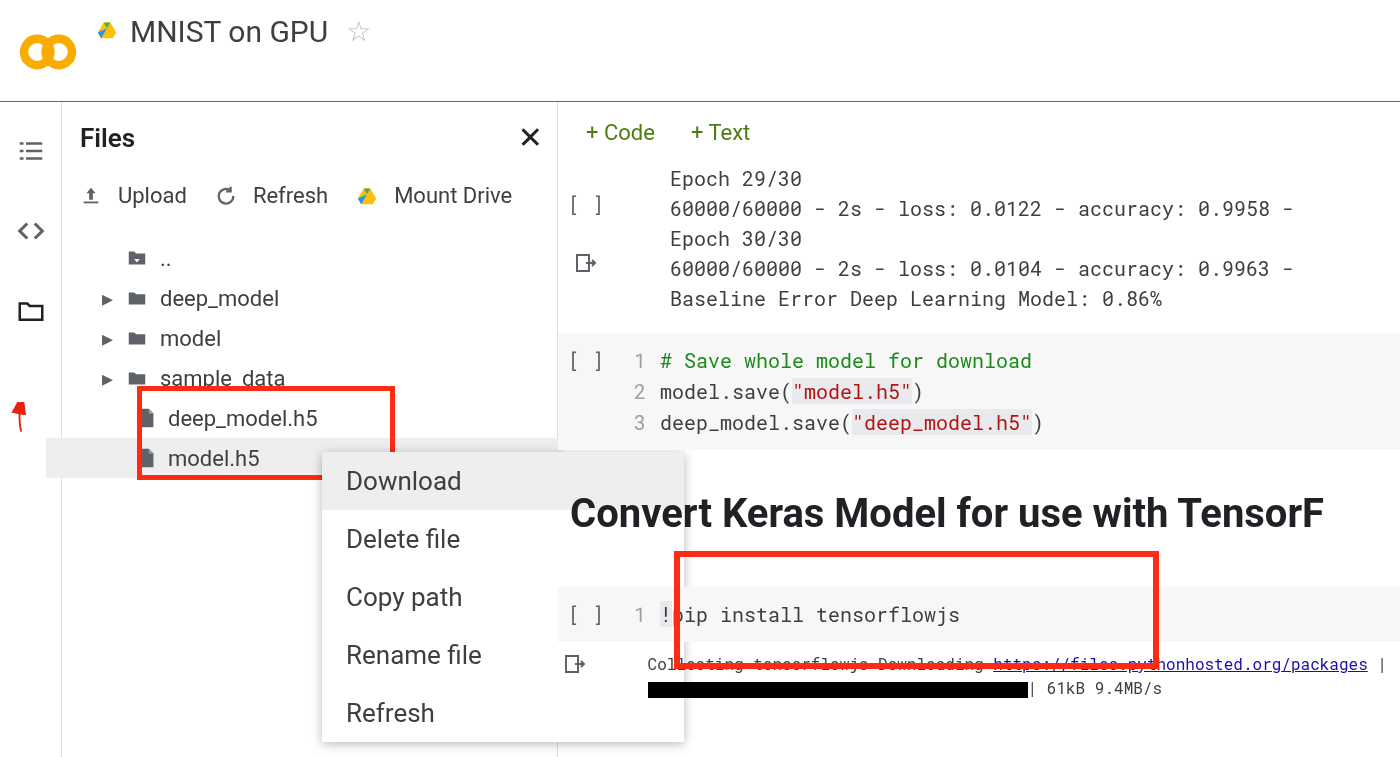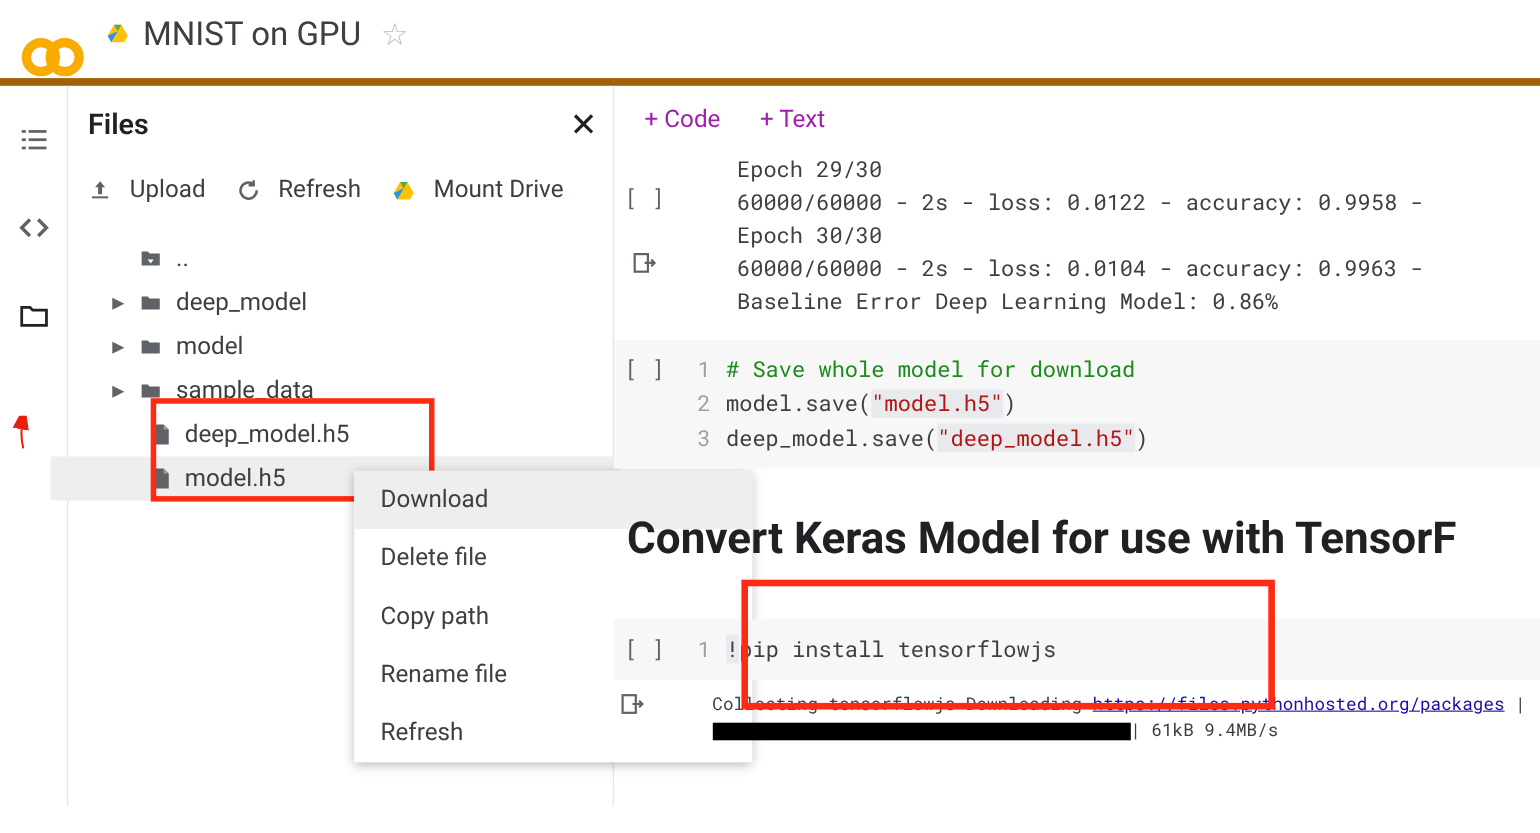--- a/index.html
+++ b/index.html
@@ -1,17 +1,17 @@
 <!DOCTYPE html>
 <html><head>
 <meta charset="utf-8">
 <style>
   * { box-sizing: border-box; margin: 0; padding: 0; }
   html, body { font-family: "Google Sans", Roboto, Arial, sans-serif; color:#3c4043; font-size:16px; background:#fff; width:1400px; height:757px; overflow:hidden;}
-  .header { display:flex; align-items:flex-start; padding:8px 12px 0 12px; border-bottom:7px solid #a16207; height:78px;}
+  .header { display:flex; align-items:flex-start; padding:8px 12px 0 12px; border-bottom:1px solid #a16207; height:102px;}
   .logo { width:60px; height:60px; margin:14px 18px 0 6px; }
   .title-area { flex:1; }
   .title-row { display:flex; align-items:center; gap:12px; padding-top:6px;}
   .notebook-title { font-size:30px; color:#3c4043; font-weight:400;}
   .star { color:#bdbdbd; font-size:28px; margin-left:6px;}
   .menubar { display:flex; gap:30px; font-size:22px; padding:20px 0 10px 2px;}
   .menubar span { cursor:pointer; }
   .saved { text-decoration:underline; color:#5f6368; }
   .body { display:flex; height:calc(757px - 102px); }
   .rail { width:62px; border-right:1px solid #e0e0e0; display:flex; flex-direction:column; align-items:center; gap:46px; padding-top:34px; position:relative;}
@@ -24,25 +24,25 @@
   .panel-actions { display:flex; gap:28px; align-items:center; font-size:22px; padding:28px 0 20px 0;}
   .panel-actions .act { display:flex; align-items:center; gap:16px; cursor:pointer; color:#3c4043;}
   .tree { font-size:22px; padding-left:22px; padding-top:10px;}
   .tree-row { display:flex; align-items:center; gap:10px; height:40px; cursor:pointer; white-space:nowrap;}
   .tree-row.indent1 { padding-left:0;}
   .tree-row.indent2 { padding-left:34px;}
   .tri { width:12px; display:inline-block; color:#5f6368;}
   .folder-icn { width:26px; height:22px; }
   .file-icn { width:22px; height:26px; }
   .red-box1 { position:absolute; border:5px solid #ff2a12; top:284px; left:75px; width:258px; height:94px; pointer-events:none;}
-  .context-menu { position:absolute; top:350px; left:260px; width:362px; background:#fff; box-shadow:0 2px 10px rgba(0,0,0,0.28); font-size:22px;}
+  .context-menu { position:absolute; top:350px; left:260px; width:362px; background:#fff; box-shadow:0 2px 10px rgba(0,0,0,0.28); font-size:26px;}
   .context-menu .cmi { padding:14px 24px; cursor:pointer;}
   .context-menu .cmi.hover { background:#eeeeee;}
   .main { flex:1; padding:0; position:relative; overflow:hidden;}
-  .toolbar { display:flex; gap:36px; font-size:22px; padding:18px 0 18px 28px; color:#a21caf;}
+  .toolbar { display:flex; gap:36px; font-size:22px; padding:18px 0 18px 28px; color:#4d7c0f;}
   .toolbar span { cursor:pointer; }
   .output1 { font-family:"Roboto Mono", Menlo, monospace; font-size:20px; white-space:pre; padding-left:56px; line-height:1.5;} 
   .cell-wrap { position:relative; margin:0 0 0 0;}
   .code-cell { background:#f7f7f7; margin:20px 0 0 0; padding:12px 0 12px 0; font-family:"Roboto Mono", Menlo, monospace; font-size:20px; display:flex;}
   .gutters { color:#9aa0a6; text-align:right; padding:0 14px 0 20px; line-height:1.55;}
   .codelines { line-height:1.55; }
   .code-comment { color:#1a8a1a;}
   .code-str { color:#b31412;}
   .codelines .hl { background:#e8eaed;}
   .red-box2 { position:absolute; border:6px solid #ff2a12; top:218px; left:116px; width:485px; height:118px; pointer-events:none;}

